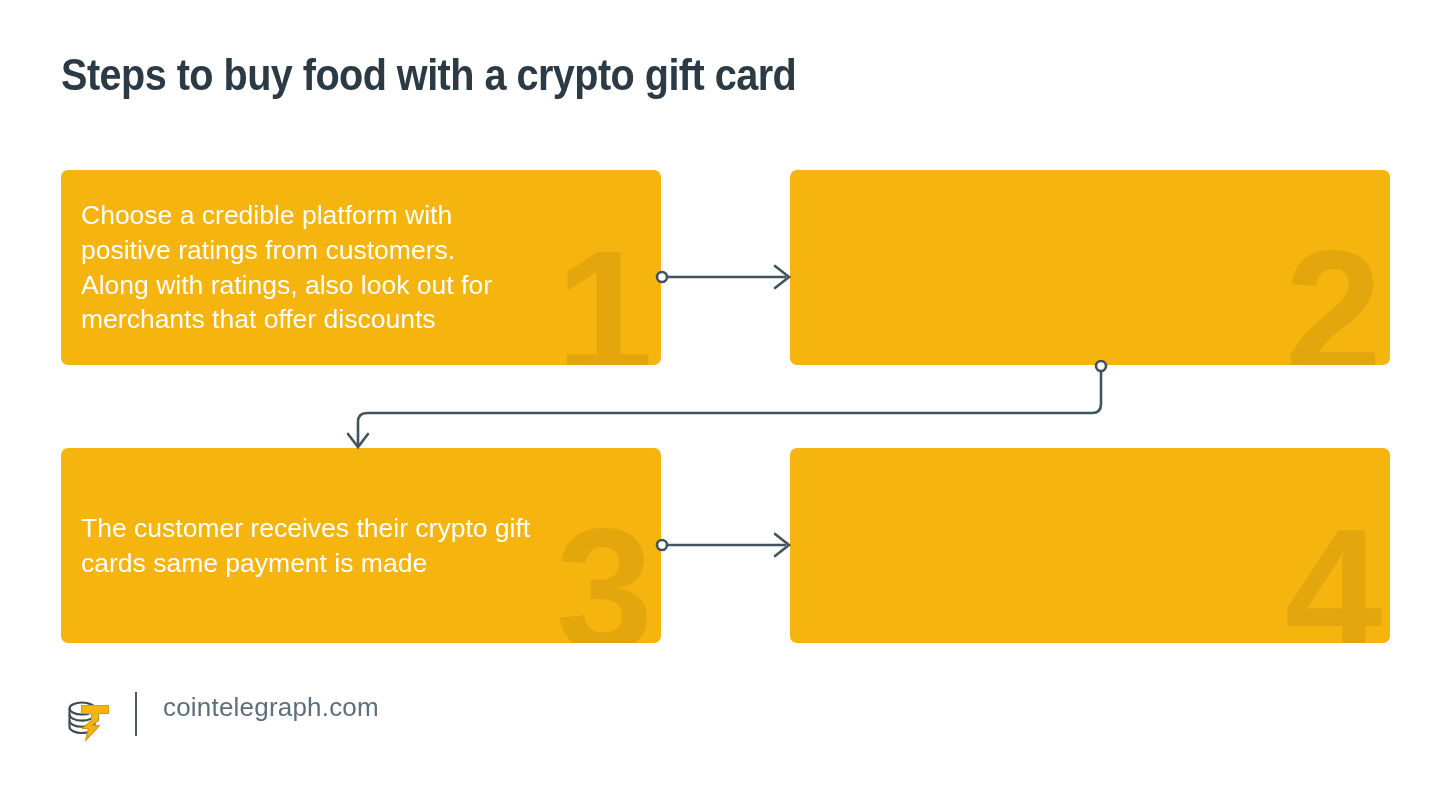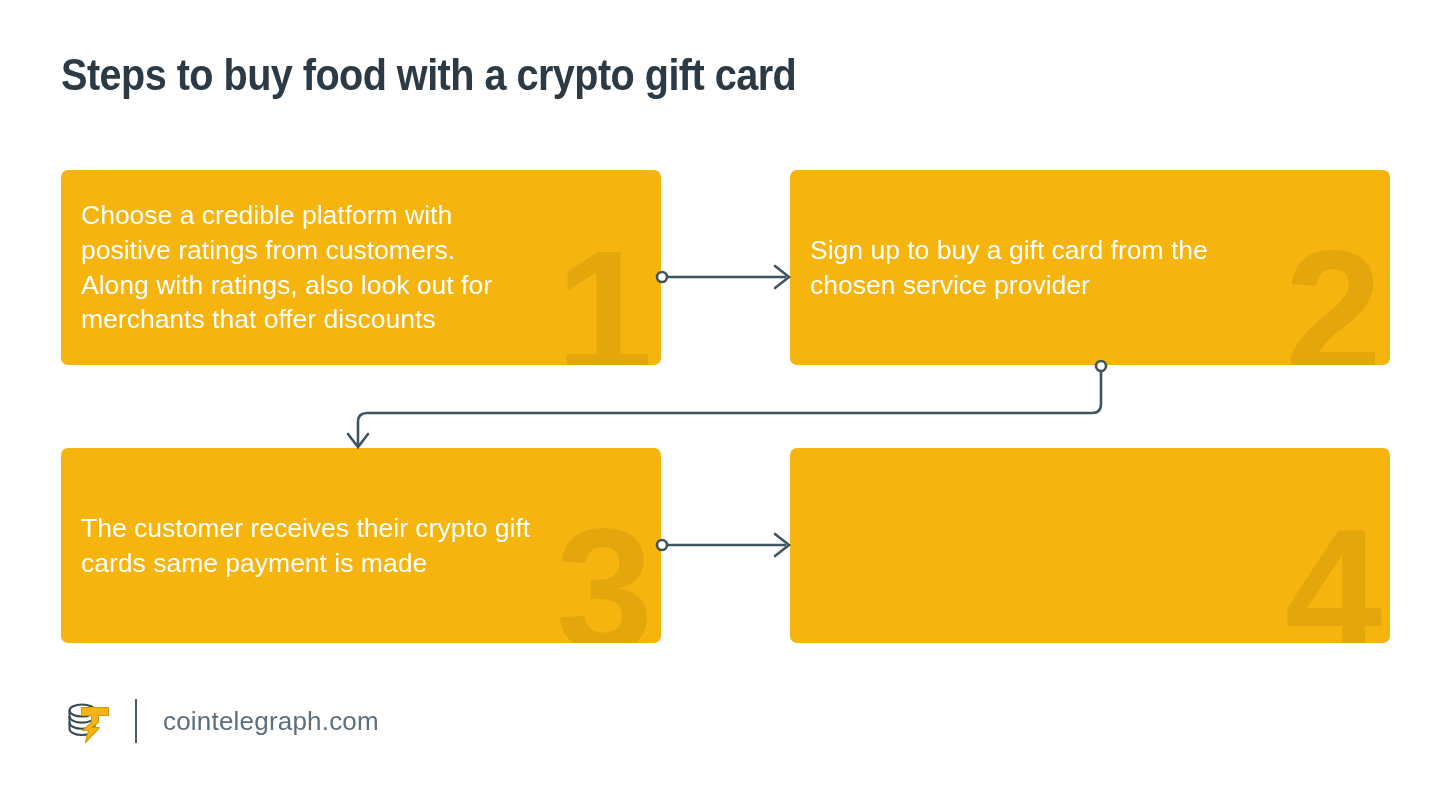--- a/index.html
+++ b/index.html
@@ -88,21 +88,21 @@
     pointer-events: none;
     z-index: 5;
   }
 
   
   #footer {
     position: absolute;
     left: 61px;
     top: 692px;
     display: flex;
-    align-items: center;
+    align-items: flex-start;
     height: 58px;
   }
   #logo-mark {
     width: 54px;
     height: 54px;
     flex: 0 0 54px;
   }
   #footer-divider {
     width: 2px;
     height: 44px;
@@ -126,22 +126,20 @@
   <div class="card" id="card-1">
     <div class="card-number">1</div>
     <div class="card-text">Choose a credible platform with
 positive ratings from customers.
 Along with ratings, also look out for
 merchants that offer discounts</div>
   </div>
 
   <div class="card" id="card-2">
     <div class="card-number">2</div>
-    <div class="card-text">Sign up to buy a gift card from the
-chosen service provider</div>
   </div>
 
   <div class="card" id="card-3">
     <div class="card-number">3</div>
     <div class="card-text">The customer receives their crypto gift
 cards same payment is made</div>
   </div>
 
   <div class="card" id="card-4">
     <div class="card-number">4</div>

